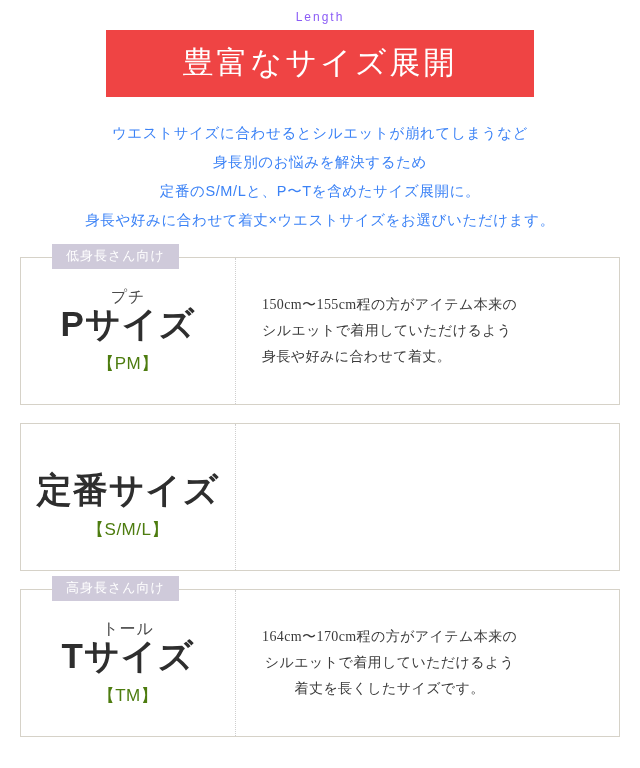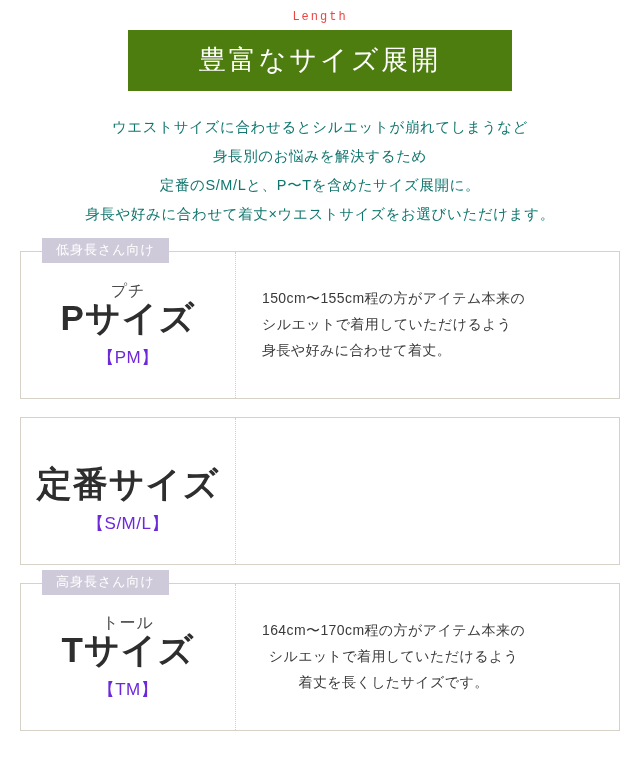--- a/index.html
+++ b/index.html
@@ -17,65 +17,65 @@
   .page {
     width: 640px;
     height: 768px;
     position: relative;
     box-sizing: border-box;
   }
 
   
   .eyebrow {
     text-align: center;
-    color: #ef4444;
+    color: #8b5cf6;
     font-size: 12px;
     letter-spacing: 2px;
     margin-top: 10px;
     margin-bottom: 6px;
-    font-family: Liberation Mono, monospace;
+    font-family: Liberation Sans, sans-serif;
   }
   .title-band {
-    width: 384px;
+    width: 428px;
     margin: 0 auto;
-    background: #4d7c0f;
+    background: #ef4444;
     color: #ffffff;
     text-align: center;
-    font-size: 27px;
+    font-size: 31px;
     letter-spacing: 3px;
     padding: 12px 0 13px 0;
     box-sizing: border-box;
     font-weight: normal;
   }
 
   .lead {
     text-align: center;
     font-size: 14.5px;
     line-height: 2.0;
-    color: #0f766e;
+    color: #3b82f6;
     margin: 22px auto 0 auto;
     width: 560px;
     letter-spacing: 0.6px;
   }
   .lead div { white-space: nowrap; }
 
   
   .blocks {
     margin-top: 22px;
     padding: 0 20px;
     box-sizing: border-box;
   }
   .block-wrap {
     position: relative;
     margin-bottom: 18px;
   }
   .tag {
     position: absolute;
     top: -13px;
-    left: 22px;
+    left: 32px;
     background: #cfcada;
     color: #ffffff;
     font-size: 13px;
     padding: 4px 14px 5px 14px;
     letter-spacing: 1px;
     z-index: 2;
     line-height: 1.2;
   }
 
   .card {
@@ -108,38 +108,38 @@
   .ruby.empty { visibility: hidden; }
   .size-name {
     font-size: 35px;
     font-weight: bold;
     color: #2e2e2e;
     letter-spacing: 1px;
     line-height: 1.25;
   }
   .size-code {
     font-size: 17px;
-    color: #6d28d9;
+    color: #4d7c0f;
     margin-top: 6px;
     letter-spacing: 0.5px;
   }
   .card-right {
     flex: 1 1 auto;
     display: flex;
     align-items: center;
     padding: 16px 18px 16px 26px;
     box-sizing: border-box;
   }
   .desc {
     font-size: 14px;
     line-height: 1.85;
     color: #3a3a3a;
     letter-spacing: 0.4px;
   }
-  .desc div { white-space: nowrap; }
+  .desc div { white-space: nowrap; font-family: Liberation Serif, serif; }
 </style>
 </head>
 <body>
 
 <div class="page">
 
   <div class="eyebrow">Length</div>
 
   <div class="title-band">豊富なサイズ展開</div>
 

